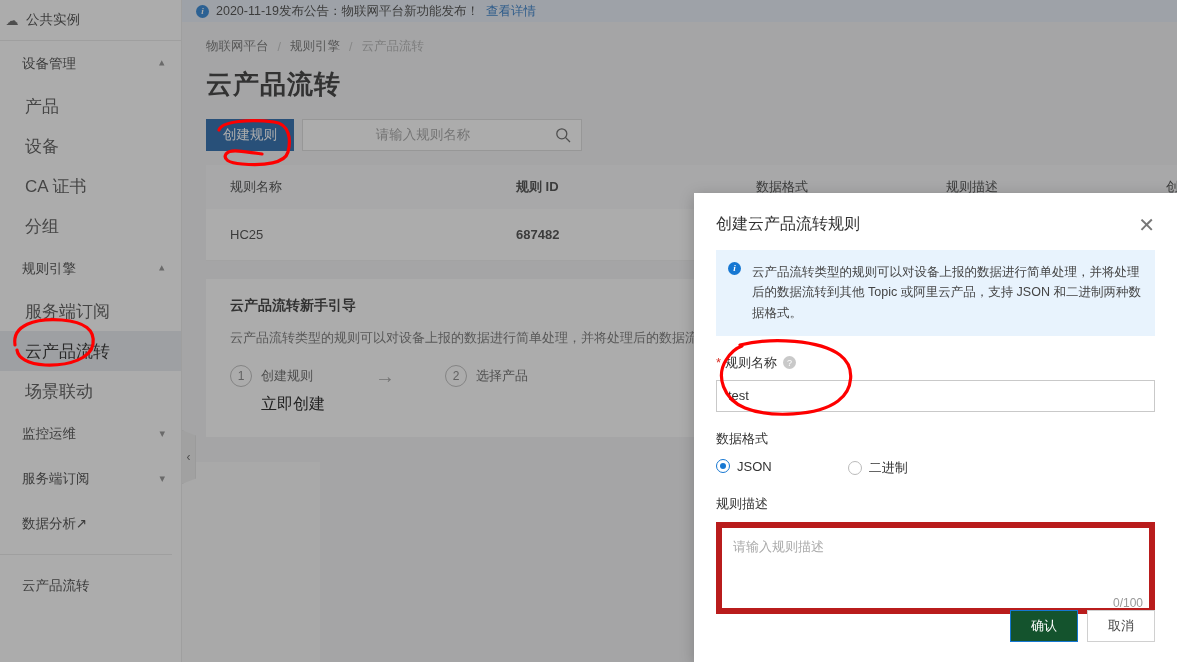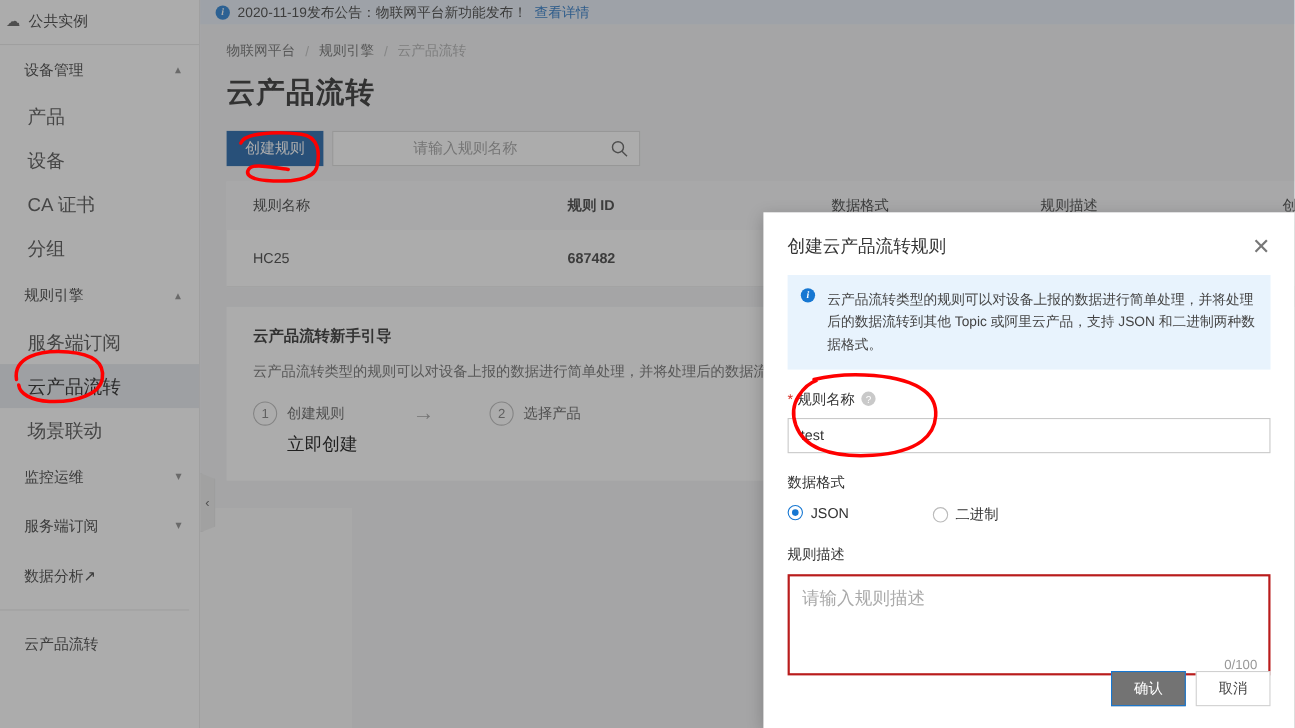--- a/index.html
+++ b/index.html
@@ -171,34 +171,34 @@
   .radio-opt:nth-child(2) { margin-left: 66px; }
   .radio {
     width: 14px; height: 14px; border-radius: 50%; border: 1px solid #bbb; background: #fff;
     display: inline-flex; align-items: center; justify-content: center;
   }
   .radio.checked { border-color: #1677d2; }
   .radio.checked::after { content:""; width: 6px; height: 6px; border-radius: 50%; background: #1677d2; }
 
   #desc-wrap { position: relative; margin-top: 9px; }
   #rule-desc {
-    width: 100%; height: 92px; border: 2px solid #b91c1c; resize: none;
-    padding: 10px 11px; font-size: 16px; color: #333; outline: none;
+    width: 100%; height: 92px; border: 6px solid #b91c1c; resize: none;
+    padding: 10px 11px; font-size: 13px; color: #333; outline: none;
     font-family: "Liberation Sans", sans-serif;
   }
   #rule-desc::placeholder { color: #aaa; }
   #char-count { position: absolute; right: 12px; bottom: 8px; font-size: 12px; color: #999; }
 
   #modal-footer {
     position: absolute; right: 22px; bottom: 20px;
     display: flex; gap: 9px;
   }
   .btn { height: 32px; padding: 0 20px; font-size: 13px; cursor: pointer;
          display: flex; align-items: center; justify-content: center; }
-  .btn.primary { background: #737373; color: #fff; border: 1px solid #1677d2; }
+  .btn.primary { background: #14532d; color: #fff; border: 1px solid #1677d2; }
   .btn.ghost { background: #fff; color: #444; border: 1px solid #d0d0d0; }
 
   
   #annot { position: absolute; inset: 0; pointer-events: none; }
 </style>
 </head>
 <body>
 
 <div id="root">
 

